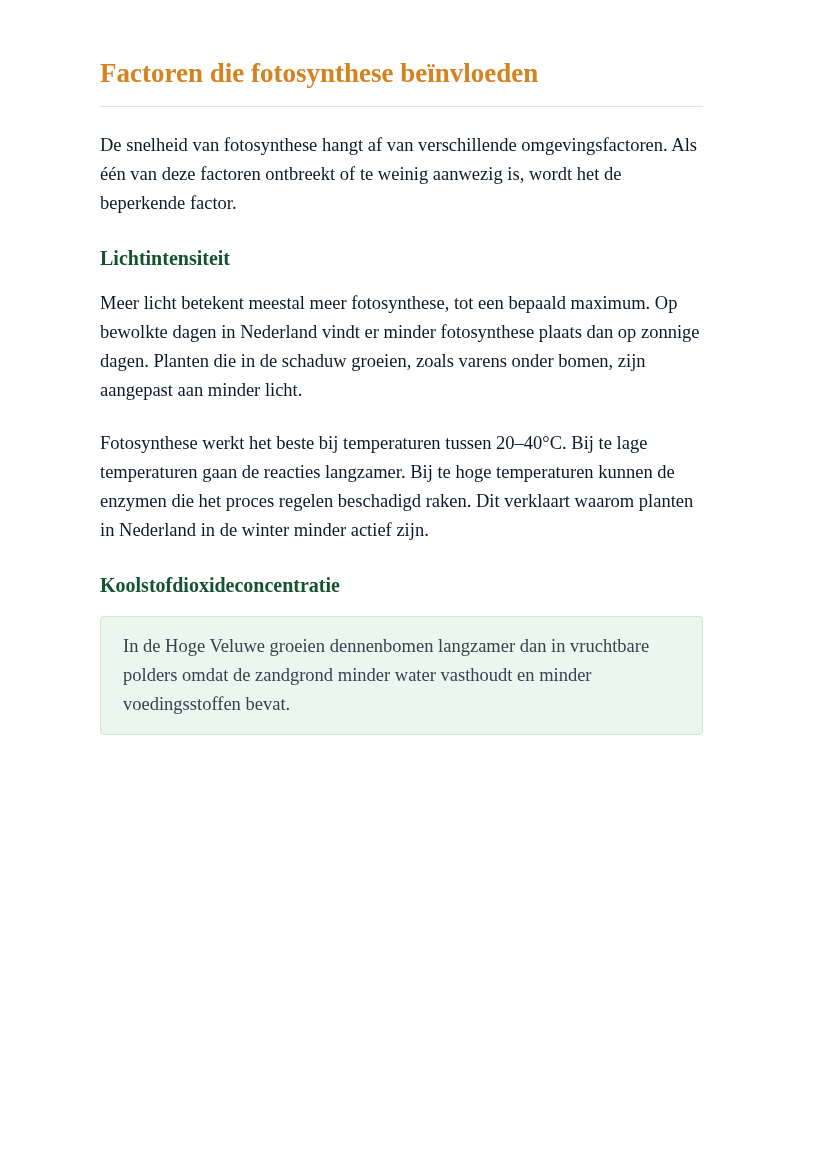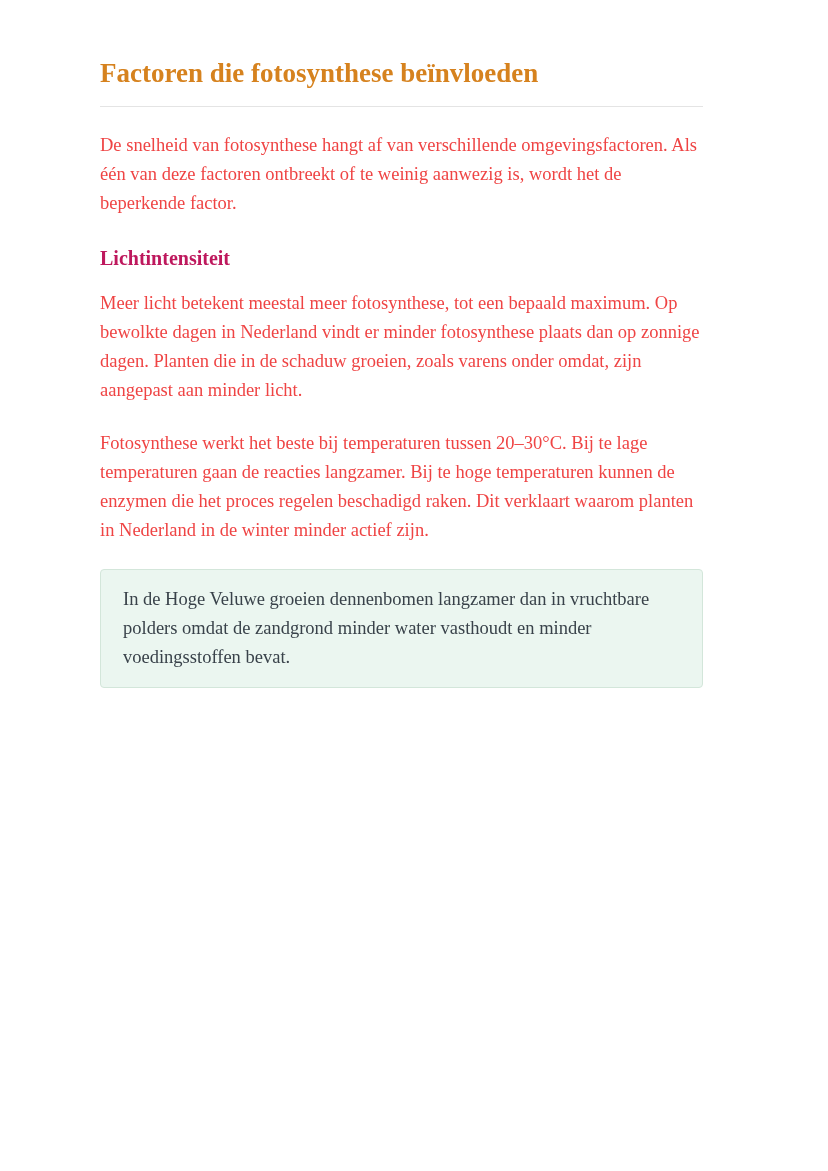--- a/index.html
+++ b/index.html
@@ -28,28 +28,28 @@
   }
   hr.title-divider {
     border: none;
     border-top: 1px solid #e4e4e4;
     margin: 0 0 24px 0;
   }
   p.body-par {
     margin: 0 0 24px 0;
     font-size: 18.5px;
     line-height: 29px;
-    color: #ef4444;
+    color: #0f172a;
   }
   h2.section-heading {
     margin: 28px 0 18px 0;
     font-size: 20px;
     line-height: 25px;
     font-weight: bold;
-    color: #be185d;
+    color: #14532d;
   }
   .callout {
     box-sizing: border-box;
     margin-top: 0;
     padding: 15px 22px;
     background: #ebf6f0;
     border: 1px solid #d3e6da;
     border-radius: 4px;
   }
   .callout p {
@@ -65,28 +65,29 @@
 <div class="page">
 
   <h1 class="doc-title">Factoren die fotosynthese beïnvloeden</h1>
 
   <hr class="title-divider">
 
   <p class="body-par">De snelheid van fotosynthese hangt af van verschillende omgevingsfactoren. Als één van deze factoren ontbreekt of te weinig aanwezig is, wordt het de beperkende factor.</p>
 
   <section>
     <h2 class="section-heading">Lichtintensiteit</h2>
-    <p class="body-par">Meer licht betekent meestal meer fotosynthese, tot een bepaald maximum. Op bewolkte dagen in Nederland vindt er minder fotosynthese plaats dan op zonnige dagen. Planten die in de schaduw groeien, zoals varens onder omdat, zijn aangepast aan minder licht.</p>
+    <p class="body-par">Meer licht betekent meestal meer fotosynthese, tot een bepaald maximum. Op bewolkte dagen in Nederland vindt er minder fotosynthese plaats dan op zonnige dagen. Planten die in de schaduw groeien, zoals varens onder bomen, zijn aangepast aan minder licht.</p>
   </section>
 
   <section>
-    <p class="body-par">Fotosynthese werkt het beste bij temperaturen tussen 20–30°C. Bij te lage temperaturen gaan de reacties langzamer. Bij te hoge temperaturen kunnen de enzymen die het proces regelen beschadigd raken. Dit verklaart waarom planten in Nederland in de winter minder actief zijn.</p>
+    <p class="body-par">Fotosynthese werkt het beste bij temperaturen tussen 20–40°C. Bij te lage temperaturen gaan de reacties langzamer. Bij te hoge temperaturen kunnen de enzymen die het proces regelen beschadigd raken. Dit verklaart waarom planten in Nederland in de winter minder actief zijn.</p>
   </section>
 
   <section>
+    <h2 class="section-heading">Koolstofdioxideconcentratie</h2>
   </section>
 
   <section>
   </section>
 
   <div class="callout">
     <p>In de Hoge Veluwe groeien dennenbomen langzamer dan in vruchtbare polders omdat de zandgrond minder water vasthoudt en minder voedingsstoffen bevat.</p>
   </div>
 
 </div>

